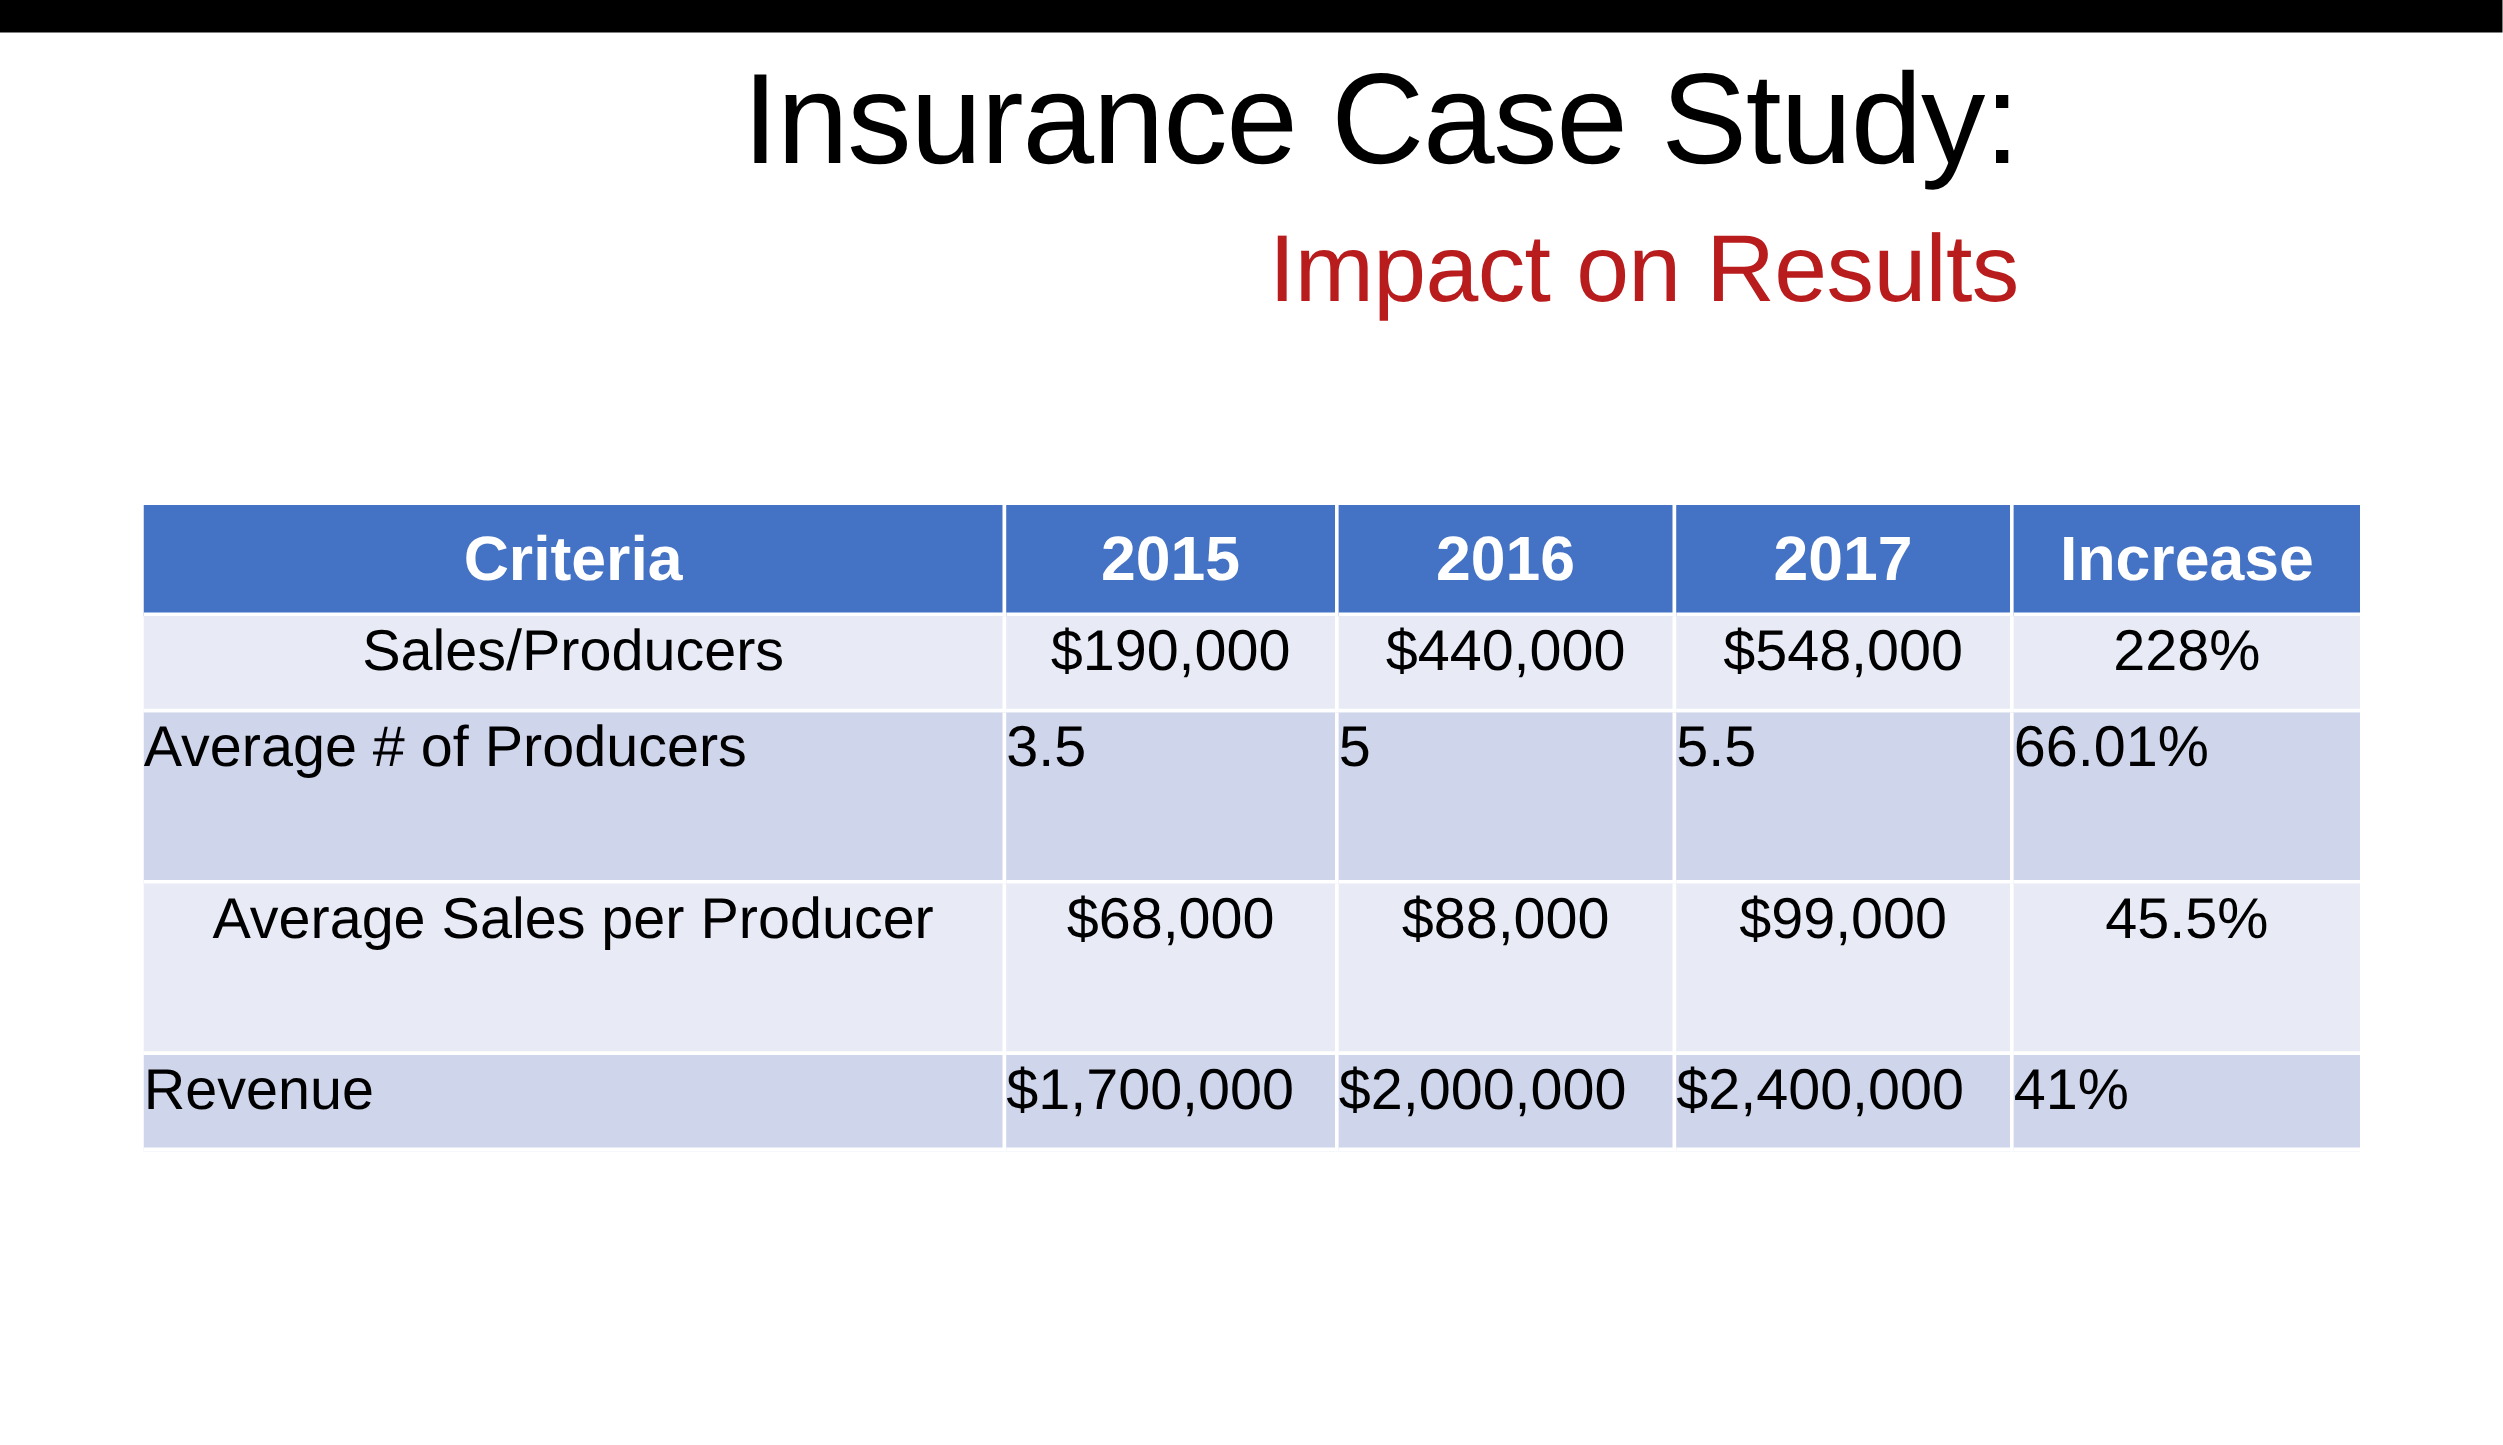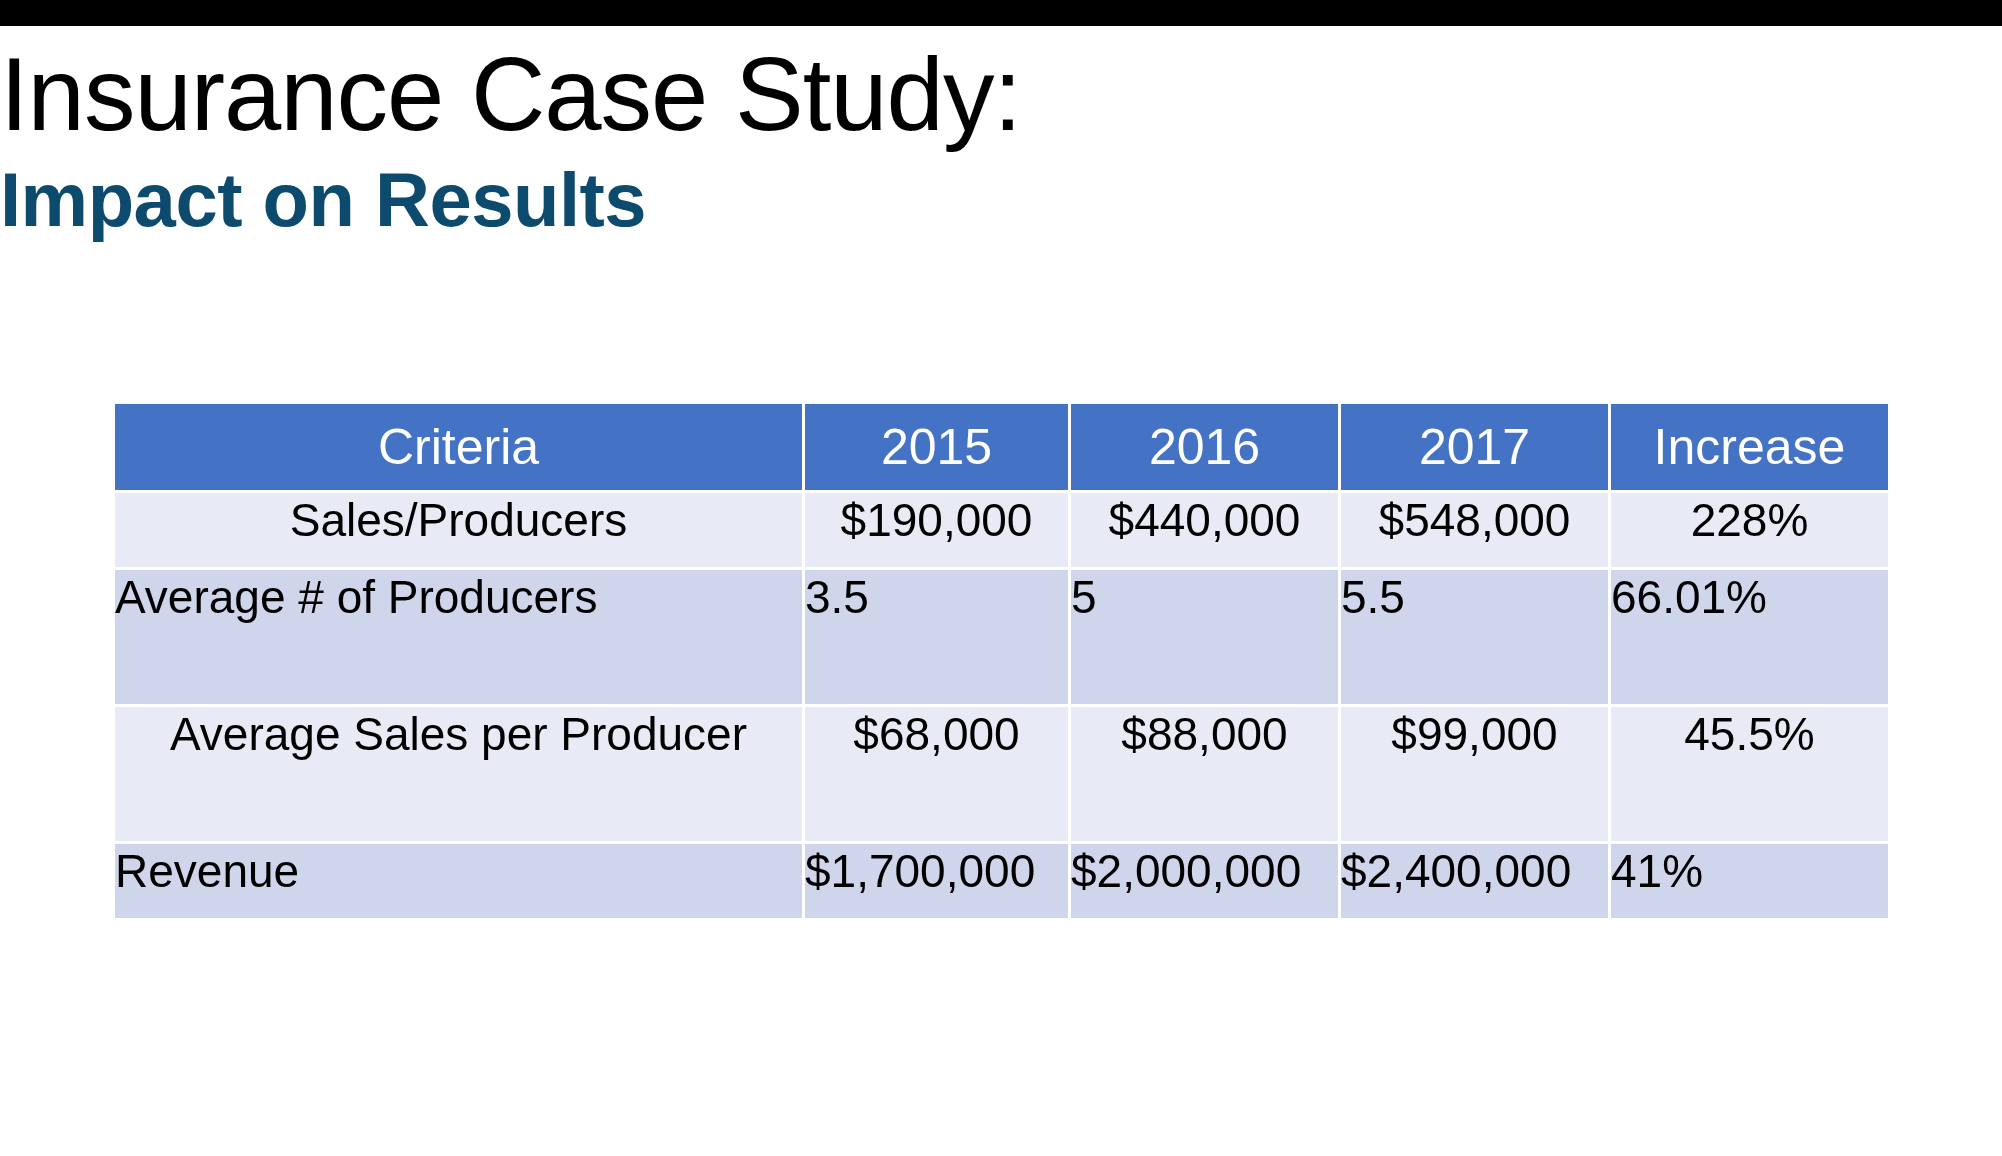--- a/index.html
+++ b/index.html
@@ -30,37 +30,37 @@
     height: 26px;
     background: #000000;
   }
 
   
   #title-block {
     position: absolute;
     left: 0;
     top: 40px;
     width: 1615px;
-    text-align: left;
+    text-align: right;
   }
   #title-line1 {
     display: block;
     font-size: 103px;
     line-height: 1.06;
     font-weight: 400;
     color: #000000;
     letter-spacing: -1px;
   }
   #title-line2 {
     display: block;
     font-size: 76px;
     line-height: 1.18;
-    font-weight: 700;
-    color: #0c4a6e;
-    margin-top: 6px;
+    font-weight: 400;
+    color: #b91c1c;
+    margin-top: 22px;
     letter-spacing: -0.5px;
   }
 
   
   #results-table {
     position: absolute;
     left: 115px;
     top: 404px;
     width: 1773px;
     border-collapse: separate;
@@ -77,21 +77,21 @@
   #results-table td {
     padding: 0;
     margin: 0;
     vertical-align: top;
   }
 
   thead th {
     background: #4472C4;
     color: #ffffff;
     font-size: 50px;
-    font-weight: 400;
+    font-weight: 700;
     height: 86px;
     line-height: 86px;
     text-align: center;
     border-right: 3px solid #ffffff;
     border-bottom: 3px solid #ffffff;
     white-space: nowrap;
   }
   thead th.th-criteria { text-align: center; }
   thead th.th-increase {
     text-align: center;

